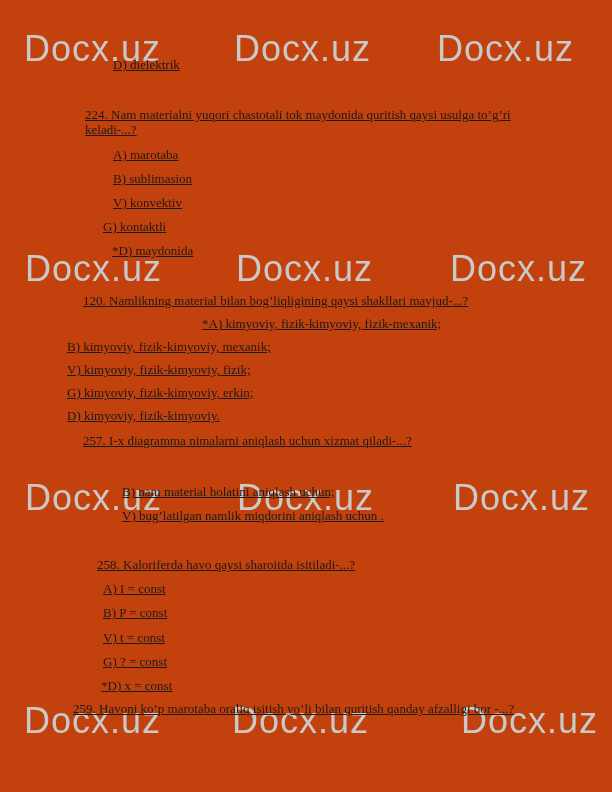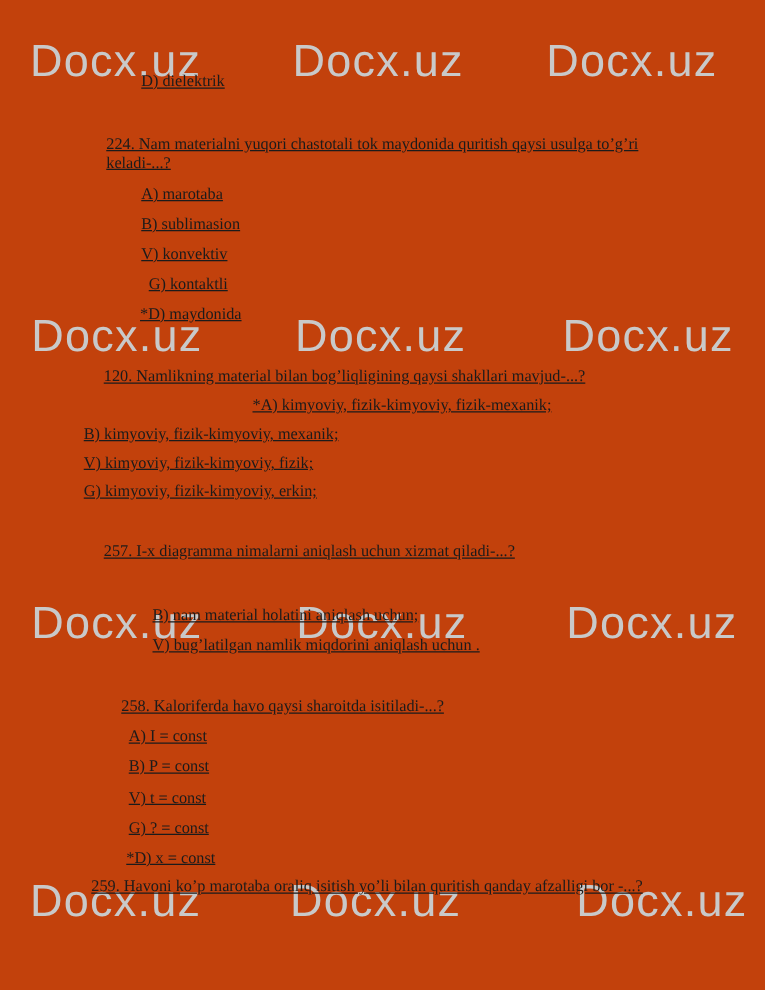--- a/index.html
+++ b/index.html
@@ -56,28 +56,29 @@
 
   <div class="text-layer">
 
     <div class="line" style="left:113px;top:57px">D) dielektrik</div>
 
     <div class="line" style="left:85px;top:107px">224. Nam materialni yuqori chastotali tok maydonida quritish qaysi usulga to’g’ri</div>
     <div class="line" style="left:85px;top:122px">keladi-...?</div>
     <div class="line" style="left:113px;top:147px">A) marotaba</div>
     <div class="line" style="left:113px;top:171px">B) sublimasion</div>
     <div class="line" style="left:113px;top:195px">V) konvektiv</div>
-    <div class="line" style="left:119px;top:219px">G) kontaktli</div>
+    <div class="line" style="left:103px;top:219px">G) kontaktli</div>
     <div class="line" style="left:112px;top:243px">*D) maydonida</div>
 
     <div class="line" style="left:83px;top:293px">120. Namlikning material bilan bog’liqligining qaysi shakllari mavjud-...?</div>
     <div class="line" style="left:202px;top:316px">*A) kimyoviy, fizik-kimyoviy, fizik-mexanik;</div>
     <div class="line" style="left:67px;top:339px">B) kimyoviy, fizik-kimyoviy, mexanik;</div>
     <div class="line" style="left:67px;top:362px">V) kimyoviy, fizik-kimyoviy, fizik;</div>
     <div class="line" style="left:67px;top:385px">G) kimyoviy, fizik-kimyoviy, erkin;</div>
+    <div class="line" style="left:67px;top:408px">D) kimyoviy, fizik-kimyoviy.</div>
 
     <div class="line" style="left:83px;top:433px">257. I-x diagramma nimalarni aniqlash uchun xizmat qiladi-...?</div>
     <div class="line" style="left:122px;top:484px">B) nam material holatini aniqlash uchun;</div>
     <div class="line" style="left:122px;top:508px">V) bug’latilgan namlik miqdorini aniqlash uchun .</div>
 
     <div class="line" style="left:97px;top:557px">258. Kaloriferda havo qaysi sharoitda isitiladi-...?</div>
     <div class="line" style="left:103px;top:581px">A) I = const</div>
     <div class="line" style="left:103px;top:605px">B) P = const</div>
     <div class="line" style="left:103px;top:630px">V) t = const</div>
     <div class="line" style="left:103px;top:654px">G) ? = const</div>

